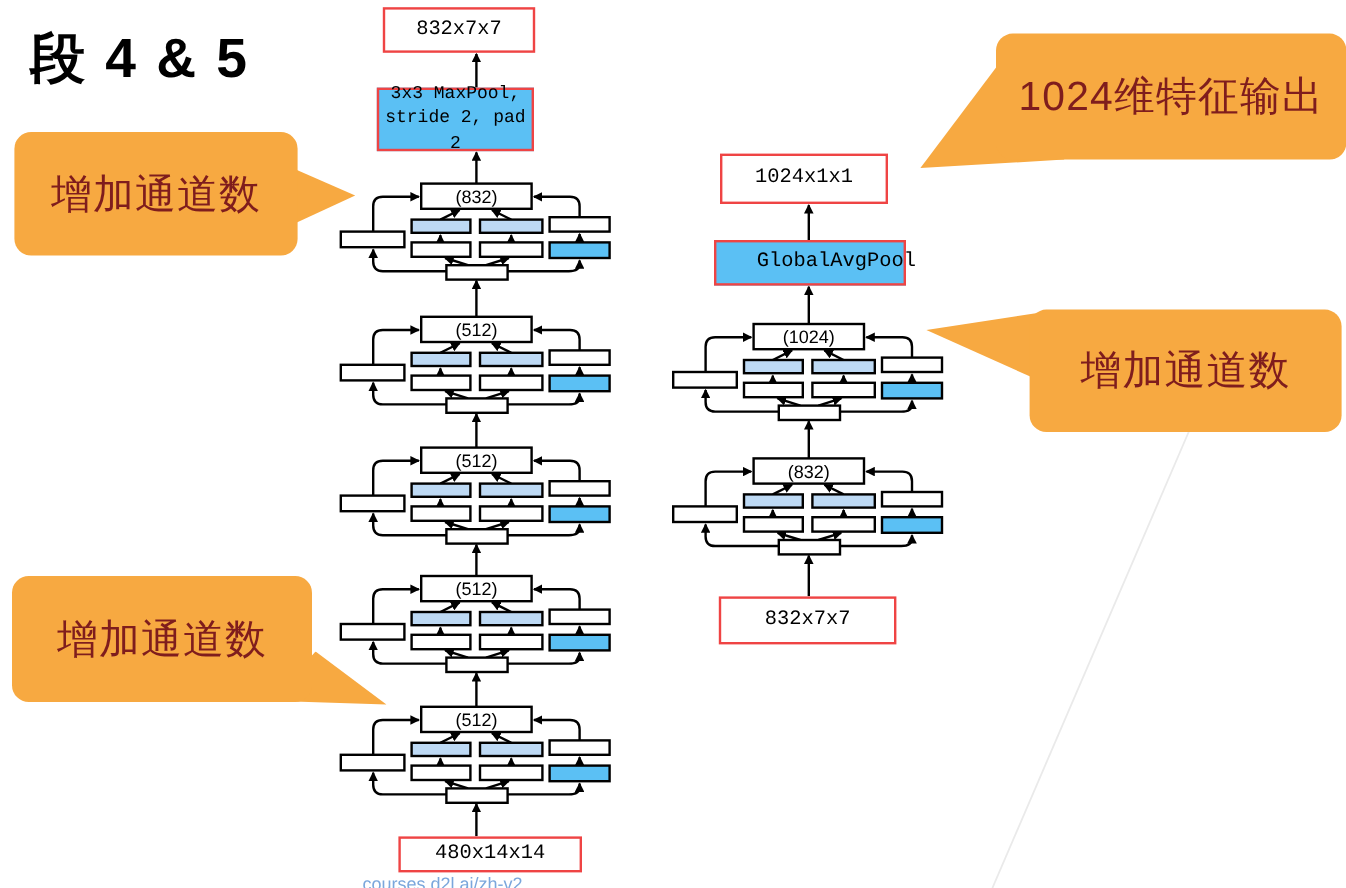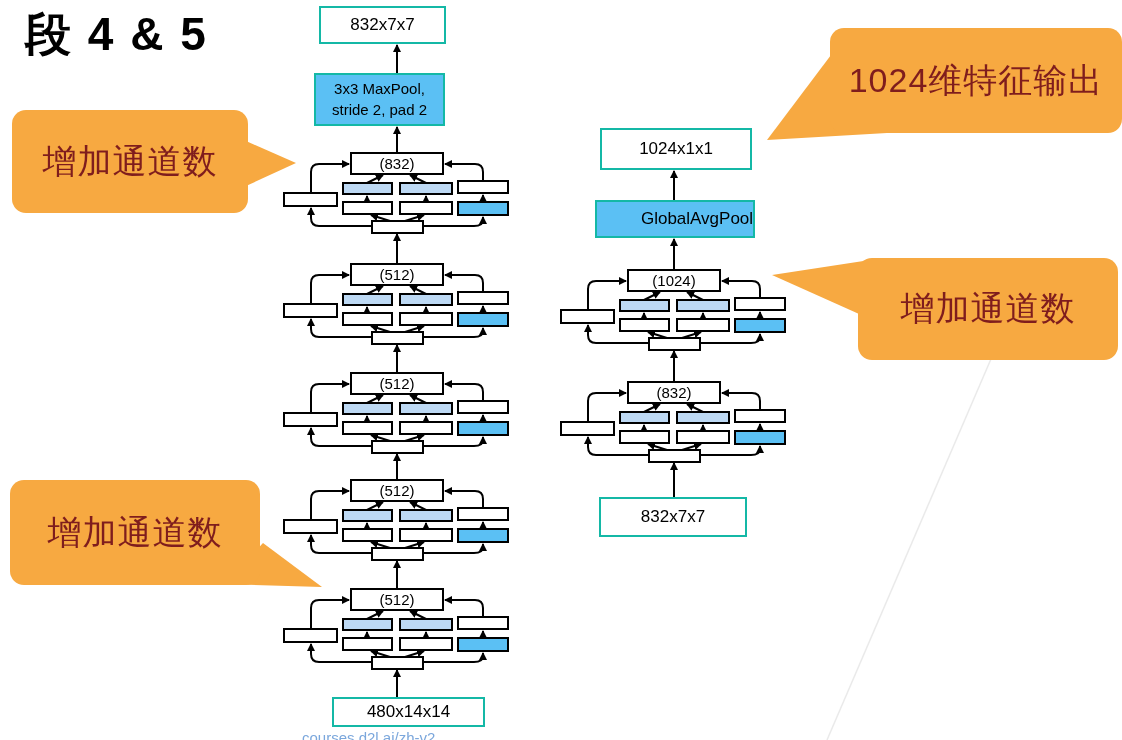--- a/index.html
+++ b/index.html
@@ -3,34 +3,34 @@
 <meta charset="utf-8">
 <style>
   html,body{margin:0;padding:0;background:#fff;}
   #slide{
     position:relative;width:1122px;height:740px;background:#ffffff;
     overflow:hidden;font-family:"Liberation Sans","DejaVu Sans",sans-serif;
   }
   #diagram-svg{position:absolute;left:0;top:0;width:1122px;height:740px;}
   .arrow{stroke:#000;stroke-width:2;fill:none;}
   .box{
-    position:absolute;border:2px solid #14b8a6;background:#fff;box-sizing:border-box;
+    position:absolute;border:2px solid #ef4444;background:#fff;box-sizing:border-box;
     display:flex;align-items:center;justify-content:center;
-    font-size:17px;color:#000;text-align:center;line-height:1.35;
+    font-size:17px;color:#000;text-align:center;line-height:1.35;font-family:Liberation Mono, monospace;
   }
   .box.blue{background:var(--pool-blue);font-size:15px;}
   .bubble{
     position:absolute;background:var(--orange);border-radius:14px;
     display:flex;align-items:center;justify-content:center;
     color:#7f1d1d;font-size:34px;letter-spacing:1px;
   }
   .bubble-tail{position:absolute;pointer-events:none;}
   .bubble-tail polygon{fill:var(--orange);}
   #page-title{
-    position:absolute;left:25px;top:4px;font-size:46px;font-weight:700;
+    position:absolute;left:25px;top:18px;font-size:46px;font-weight:700;
     color:#000;letter-spacing:2px;white-space:nowrap;
   }
   #footer-link{
     position:absolute;left:302px;top:729px;font-size:15px;
     color:var(--link-blue);text-decoration:underline;white-space:nowrap;
   }
 </style>
 </head>
 <body>
 
@@ -221,21 +221,21 @@
 
   <div class="box" style="left:319px;top:6px;width:127px;height:38px;">832x7x7</div>
 
   <div class="box blue" style="left:314px;top:73px;width:131px;height:53px;flex-direction:column;">
     <div>3x3 MaxPool,</div>
     <div>stride 2, pad 2</div>
   </div>
 
   <div class="box" style="left:320px;top:697px;width:153px;height:30px;margin-left:12px;">480x14x14</div>
 
-  <div class="box" style="left:600px;top:128px;width:152px;height:42px;">1024x1x1</div>
+  <div class="box" style="left:600px;top:128px;width:140px;height:42px;">1024x1x1</div>
 
   <div class="box blue" style="left:595px;top:200px;width:160px;height:38px;font-size:17px;padding-left:44px;">GlobalAvgPool</div>
 
   <div class="box" style="left:599px;top:497px;width:148px;height:40px;">832x7x7</div>
 
   <svg class="bubble-tail" style="left:246px;top:139px;" width="52" height="48">
     <polygon points="0,2 50,24 0,47"></polygon>
   </svg>
   <div class="bubble" style="left:12px;top:110px;width:236px;height:103px;">增加通道数</div>
 

